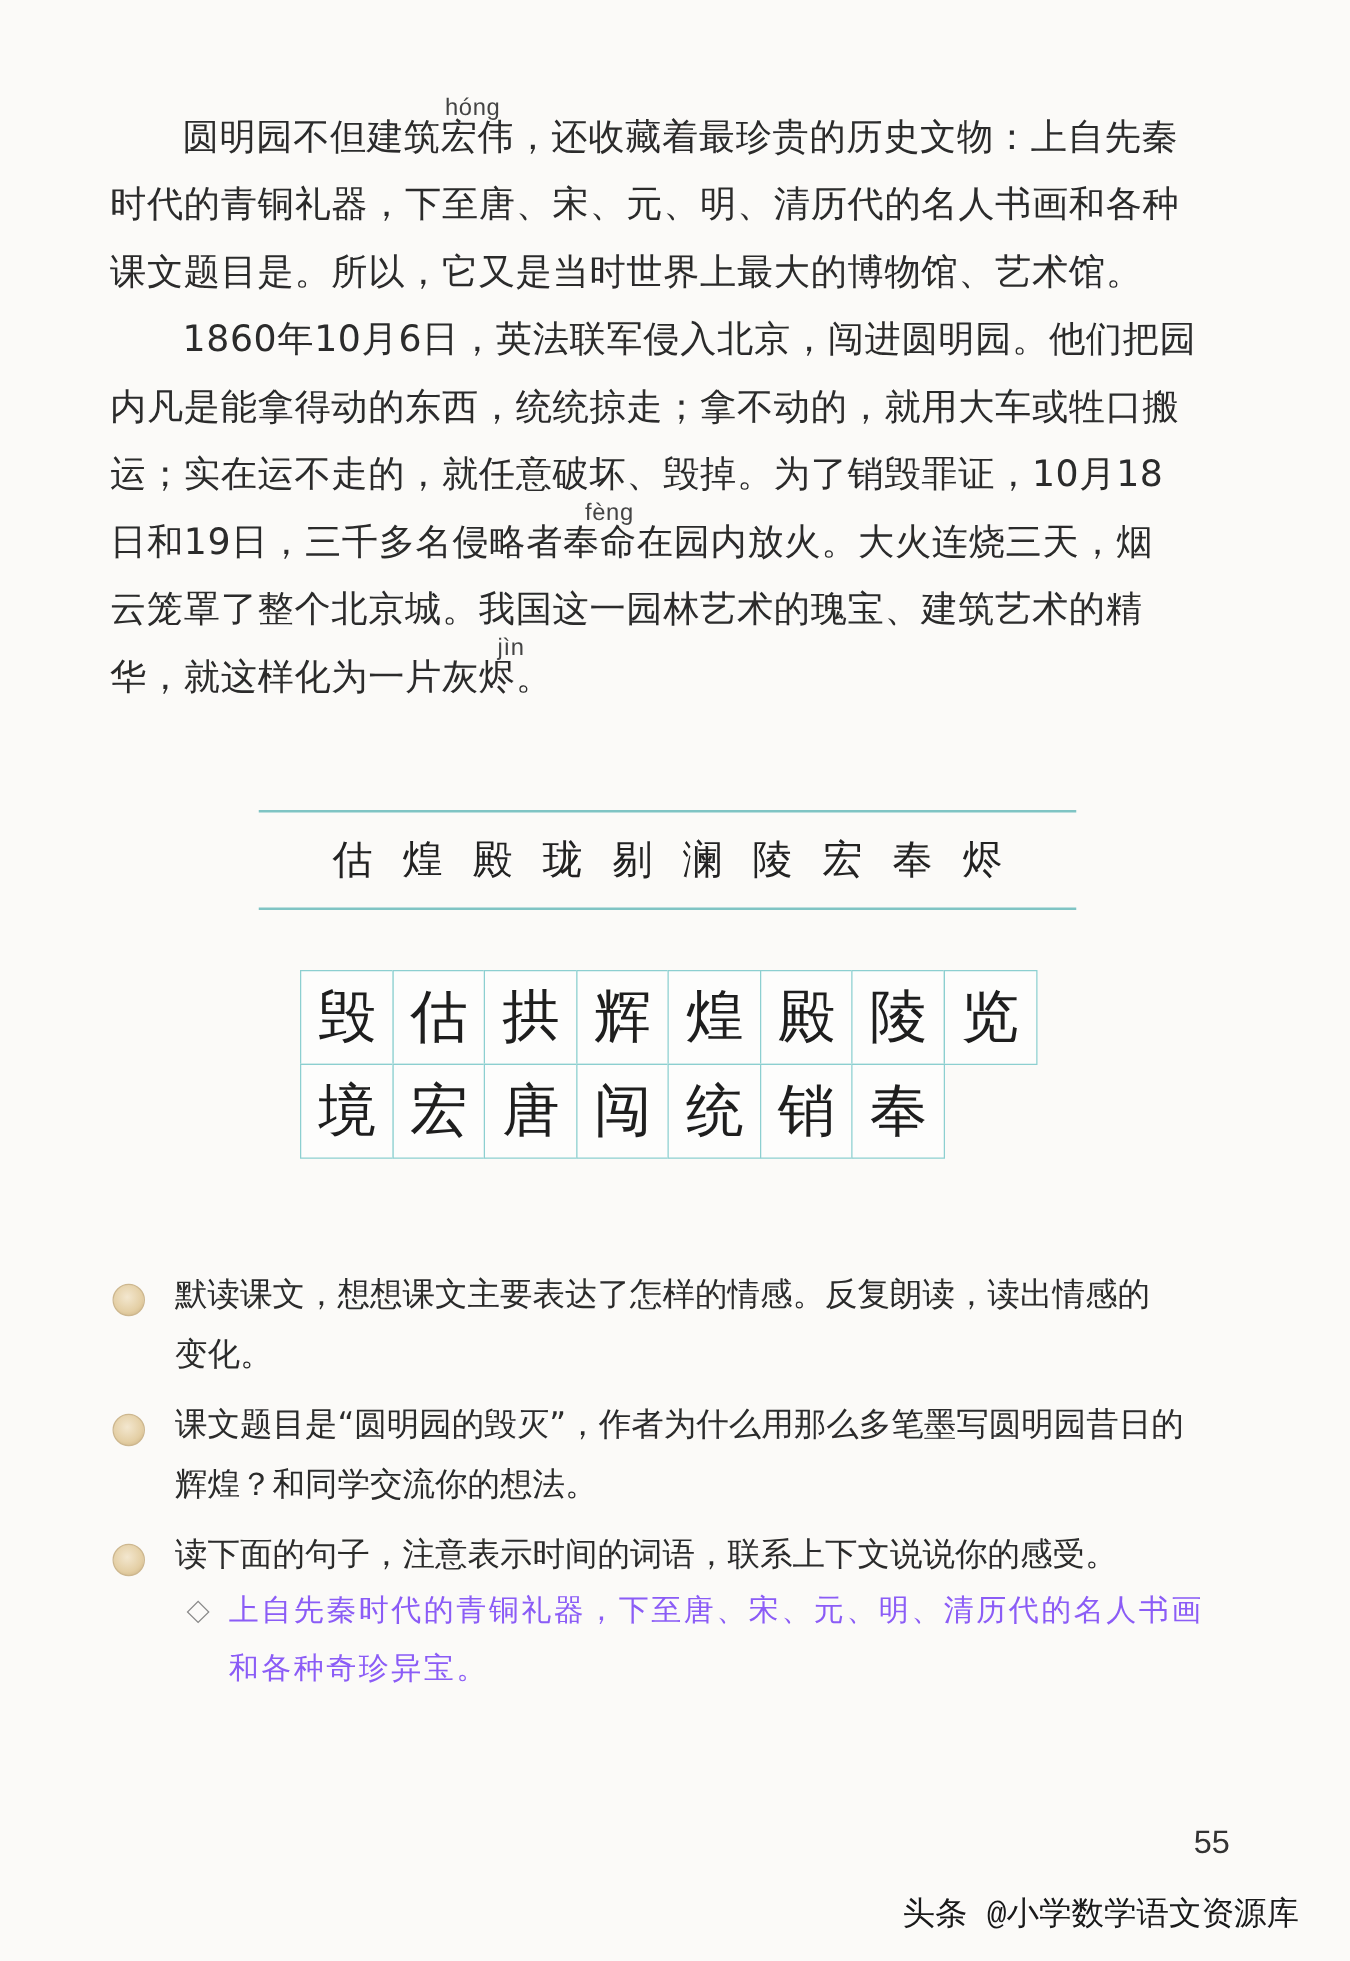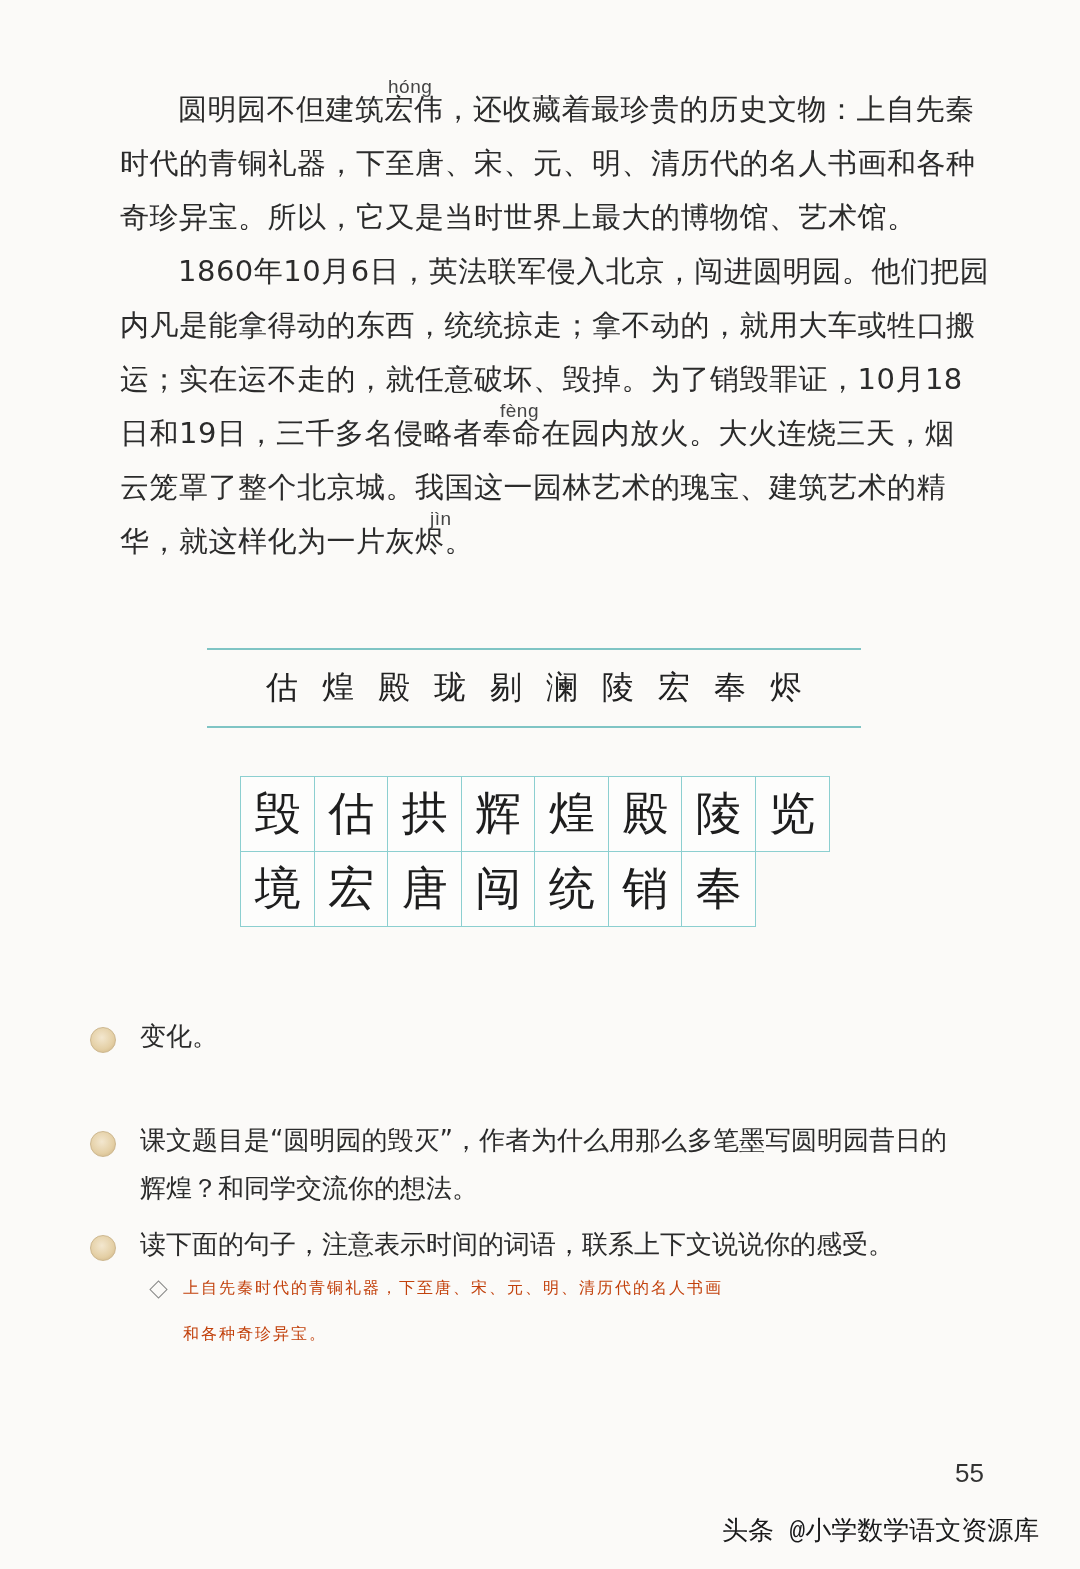--- a/index.html
+++ b/index.html
@@ -9,21 +9,20 @@
     position: relative; overflow: hidden;
     color: #2a2a2a;
     font-family: "DejaVu Serif", "Liberation Serif", serif;
   }
   .para {
     position: absolute; left: 88px; width: 892px;
     font-size: 29px; line-height: 54px;
     letter-spacing: 0.5px;
     font-family: "DejaVu Sans", "Liberation Sans", sans-serif;
     color: #2b2b2b;
-    margin-left: 32px;
   }
   .line { display: block; white-space: nowrap; height: 54px; position: relative; }
   .indent { padding-left: 58px; }
   .ruby {
     position: absolute; font-size: 19px; color: #444;
     font-family: "Liberation Sans", sans-serif; top: -22px;
   }
   
   .band {
     position: absolute; left: 207px; width: 654px; top: 648px; height: 76px;
@@ -52,22 +51,22 @@
     font-family: "DejaVu Sans", "Liberation Sans", sans-serif;
   }
   .q .line { height: 48px; }
   .coin {
     position: absolute; left: 90px; width: 24px; height: 24px; border-radius: 50%;
     background: radial-gradient(circle at 45% 40%, #f3e7cf 0%, #e4cfa5 60%, #c9ad7c 100%);
     border: 1.5px solid #cdb78f;
   }
   .sub {
     position: absolute; left: 183px; width: 800px;
-    font-size: 16px; line-height: 46px; color: #c2410c;
-    font-family: Liberation Mono, monospace; letter-spacing: 2px;
+    font-size: 24px; line-height: 46px; color: #8b5cf6;
+    font-family: Liberation Serif, serif; letter-spacing: 2px;
   }
   .sub .line { height: 46px; }
   .diamond {
     position: absolute; left: 152px; top: 1283px; width: 11px; height: 11px;
     border: 1.5px solid #888; transform: rotate(45deg);
   }
   .page-num {
     position: absolute; left: 955px; top: 1458px;
     font-size: 26px; color: #333; font-family: "Liberation Sans", sans-serif; text-align: center;
   }
@@ -79,21 +78,21 @@
 </style>
 </head>
 <body>
 
 <div class="para" style="top:82px;">
   <span class="line indent">
     <span class="ruby" style="left:268px;">hóng</span>
     <span>圆明园不但建筑宏伟，还收藏着最珍贵的历史文物：上自先秦</span>
   </span>
   <span class="line">时代的青铜礼器，下至唐、宋、元、明、清历代的名人书画和各种</span>
-  <span class="line">奇珍异宝。所以，它又是当时世界上最大的博物馆、艺术馆。</span>
+  <span class="line">课文题目是。所以，它又是当时世界上最大的博物馆、艺术馆。</span>
 </div>
 
 <div class="para" style="top:244px;">
   <span class="line indent">1860年10月6日，英法联军侵入北京，闯进圆明园。他们把园</span>
   <span class="line">内凡是能拿得动的东西，统统掠走；拿不动的，就用大车或牲口搬</span>
   <span class="line">运；实在运不走的，就任意破坏、毁掉。为了销毁罪证，10月18</span>
   <span class="line">
     <span class="ruby" style="left:380px;">fèng</span>
     <span>日和19日，三千多名侵略者奉命在园内放火。大火连烧三天，烟</span>
   </span>
@@ -134,20 +133,21 @@
     <div class="cell">唐</div>
     <div class="cell">闯</div>
     <div class="cell">统</div>
     <div class="cell">销</div>
     <div class="cell">奉</div>
   </div>
 </div>
 
 <span class="coin" style="top:1027px;"></span>
 <div class="q" style="top:1012px;">
+  <span class="line">默读课文，想想课文主要表达了怎样的情感。反复朗读，读出情感的</span>
   <span class="line">变化。</span>
 </div>
 
 <span class="coin" style="top:1131px;"></span>
 <div class="q" style="top:1116px;">
   <span class="line">课文题目是“圆明园的毁灭”，作者为什么用那么多笔墨写圆明园昔日的</span>
   <span class="line">辉煌？和同学交流你的想法。</span>
 </div>
 
 <span class="coin" style="top:1235px;"></span>

